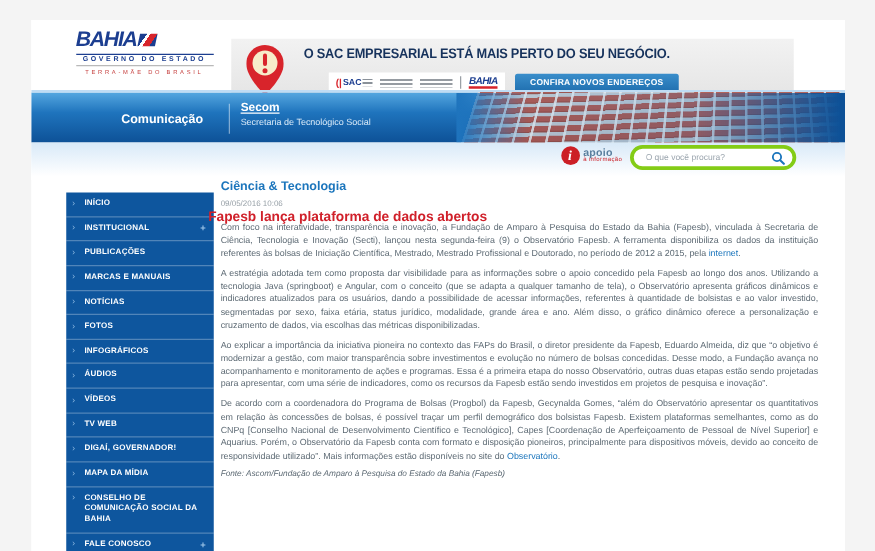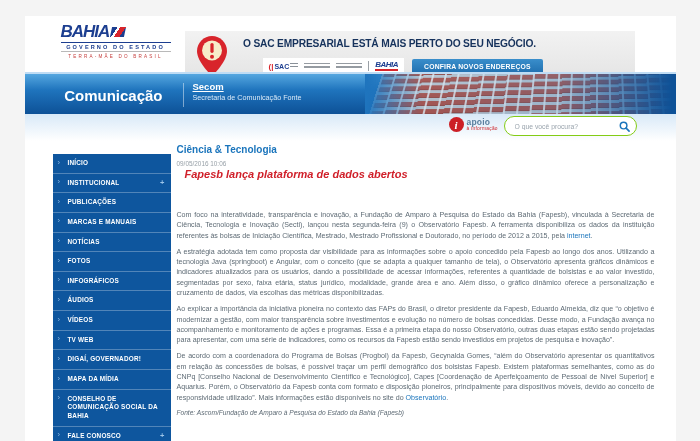--- a/index.html
+++ b/index.html
@@ -39,50 +39,50 @@
      border-top:2px solid #bfdcf4; overflow:hidden; }
   .building { position:absolute; left:340px; top:0; width:320px; height:42px; overflow:hidden; }
   .building .facade { position:absolute; left:10px; top:-6px; width:300px; height:56px;
      background:
        repeating-linear-gradient(90deg, rgba(236,239,241,.85) 0 2px, rgba(0,0,0,0) 2px 13px),
        repeating-linear-gradient(178deg, #c3cad0 0 3px, #b2564a 3px 7px, #9c4a40 7px 8px);
      transform:perspective(120px) rotateX(10deg) skewX(-6deg); opacity:.9; }
   .building .blend { position:absolute; inset:0;
      background:linear-gradient(90deg,#1f74bd 0%, rgba(31,116,189,0) 18%, rgba(31,116,189,.15) 60%, #0d5197 96%); }
   .bar-section { position:absolute; left:0; top:0; width:152px; height:42px; display:flex; align-items:center; justify-content:flex-end; padding-right:14px; }
-  .bar-section span { color:#ffffff; font-size:15px; font-weight:bold; }
+  .bar-section span { color:#ffffff; font-size:10px; font-weight:bold; }
   .bar-divider { position:absolute; left:158px; top:9px; width:1px; height:24px; background:rgba(255,255,255,.45); }
   .bar-org { position:absolute; left:168px; top:8px; color:#ffffff; }
   .bar-org .org { font-size:9.5px; font-weight:bold; line-height:1.15;text-decoration:underline; }
   .bar-org .org-full { font-size:7.2px; color:#d9eaf8; }
 
   
   .fade { position:absolute; left:0; top:98px; width:700px; height:30px; background:linear-gradient(180deg,#d8e9f8 0%,#ffffff 90%); }
   .access { position:absolute; left:424px; top:101px; display:flex; align-items:center; gap:3px; cursor:pointer; }
   .access-circle { width:15px; height:15px; border-radius:50%; background:#cc1f26; color:#ffffff; font-family:"Liberation Serif", serif; font-style:italic; font-weight:bold; font-size:11px; display:flex; align-items:center; justify-content:center; }
   .access-text .a1 { font-size:8.5px; font-weight:bold; color:#5a7f9e; line-height:1; letter-spacing:.2px; }
   .access-text .a2 { font-size:4.8px; color:#cc1f26; letter-spacing:.3px; }
-  .search { position:absolute; left:479px; top:100px; width:133px; height:20px; background:#ffffff; border:1px solid #84cc16; border-radius:11px; display:flex; align-items:center; padding:0 6px 0 10px; }
+  .search { position:absolute; left:479px; top:100px; width:133px; height:20px; background:#ffffff; border:3px solid #84cc16; border-radius:11px; display:flex; align-items:center; padding:0 6px 0 10px; }
   .search input { flex:1; border:none; outline:none; font-size:6.8px; color:#555; background:transparent; font-family:"Liberation Sans", sans-serif; min-width:0; }
   .search input::placeholder { color:#9aa4ad; }
   .search svg { flex:none; }
 
   
   .sidebar { position:absolute; left:28px; top:138px; width:118px; background:#0e569e; }
   .sb-item { position:relative; padding:5px 12px 5px 15px; border-bottom:1px solid rgba(255,255,255,.28); cursor:pointer; }
   .sb-item:last-child { border-bottom:none; }
   .sb-arrow { position:absolute; left:5px; top:4.5px; color:#8db9e2; font-size:7.5px; line-height:1; }
   .sb-label { color:#ffffff; font-size:6.4px; font-weight:bold; letter-spacing:.2px; line-height:1.35; display:block; }
   .sb-plus { position:absolute; right:6px; top:4px; color:#9cc4e8; font-size:7.5px; font-weight:bold; }
 
   
   .category { position:absolute; left:152px; top:128px; font-size:10px; font-weight:bold; color:#1b75bc; cursor:pointer; }
   .datetime { position:absolute; left:152px; top:144px; font-size:6.4px; color:#98a1a8; }
-  .title { position:absolute; left:160px; top:152px; font-size:11px; font-weight:bold; color:#d0202a;font-style:italic; }
-  .body-copy { position:absolute; left:152px; top:194px; width:478px; }
+  .title { position:absolute; left:142px; top:152px; font-size:11px; font-weight:bold; color:#d0202a; }
+  .body-copy { position:absolute; left:152px; top:161px; width:478px; }
   .body-copy p { font-size:7.1px; line-height:1.45; color:#5d6a74; text-align:justify; margin-bottom:6px; }
   .body-copy a { color:#1b75bc; text-decoration:none; cursor:pointer; }
   .source { font-size:6.6px; font-style:italic; color:#5d6a74; margin-top:2px; }
 </style>
 </head>
 <body>
 
 <div class="screen">
 
   <div class="hdr">
@@ -123,21 +123,21 @@
     <div class="building">
       <div class="facade"></div>
       <div class="blend"></div>
     </div>
     <div class="bar-section">
       <span>Comunicação</span>
     </div>
     <div class="bar-divider"></div>
     <div class="bar-org">
       <div class="org">Secom</div>
-      <div class="org-full">Secretaria de Comunicação Fonte</div>
+      <div class="org-full">Secretaria de Tecnológico Social</div>
     </div>
   </div>
 
   <div class="fade"></div>
   <div class="access">
     <div class="access-circle">i</div>
     <div class="access-text">
       <div class="a1">apoio</div>
       <div class="a2">à informação</div>
     </div>

